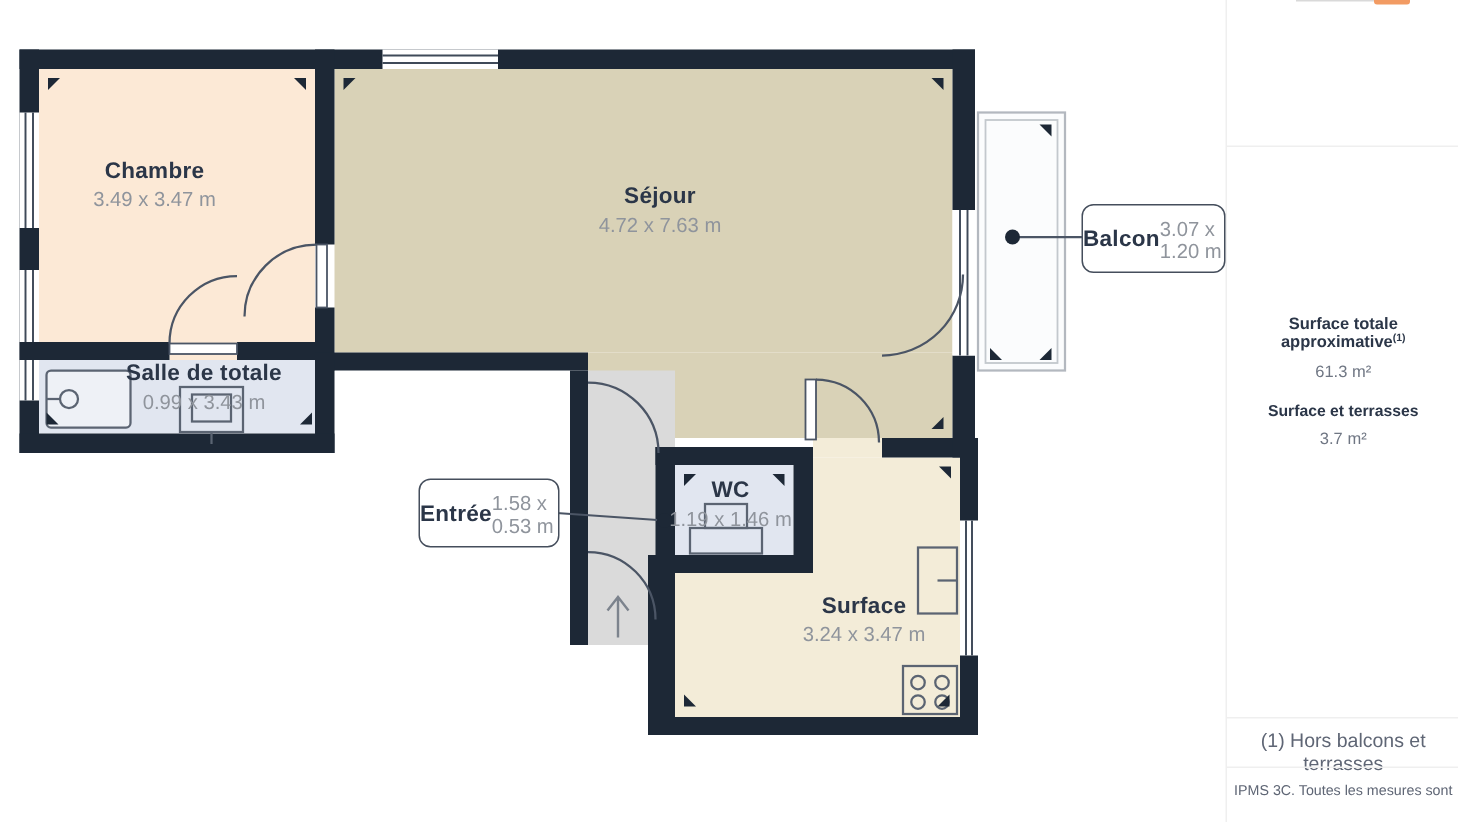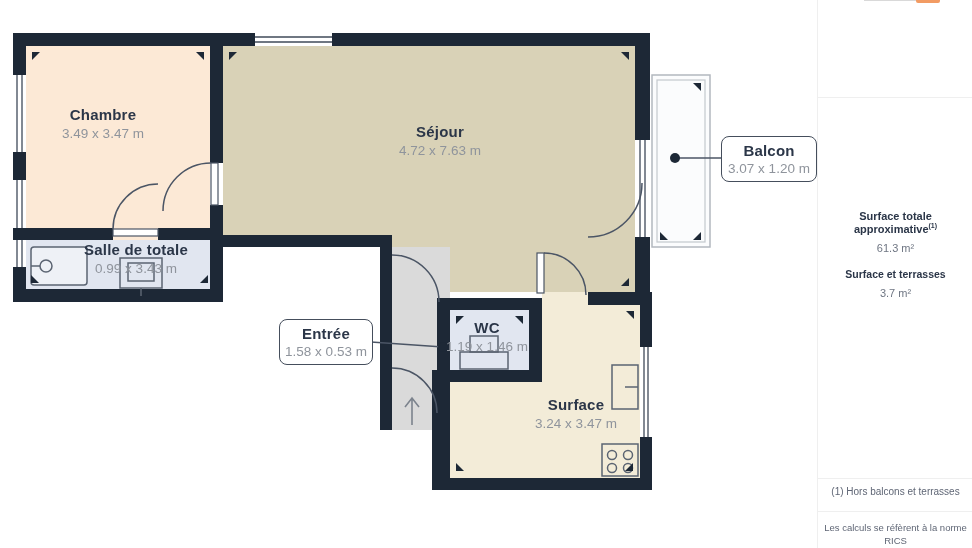--- a/index.html
+++ b/index.html
@@ -26,36 +26,36 @@
   .balcony-outer{fill:var(--balcony_fill);stroke:#b3b8bf;stroke-width:1.5}
   .balcony-inner{fill:none;stroke:#c3c8cd;stroke-width:1.2}
   .arrow{stroke:#7c838d;stroke-width:1.6;fill:none}
 
   
   .room-label{position:absolute;transform:translate(-50%,-50%);text-align:center;white-space:nowrap;z-index:2}
   .rl-title{font-size:15px;font-weight:bold;color:var(--label_text);letter-spacing:.2px}
   .rl-dims{font-size:13.5px;color:var(--dims_text);margin-top:3px}
 
   .callout{position:absolute;background:#fff;border:1.5px solid #454e5c;border-radius:8px;
-           display:flex;flex-direction:column;align-items:center;justify-content:center;z-index:3}
+           display:flex;flex-direction:row;align-items:center;justify-content:center;z-index:3}
   .callout .rl-dims{margin-top:2px}
 
   
   .sidebar{position:absolute;left:817px;top:0;width:155px;height:548px;background:#fff;
            border-left:1px solid var(--divider)}
   .sb-divider{position:absolute;left:0;width:100%;height:1px;background:var(--divider)}
   .sb-hairline{position:absolute;top:0;left:46px;width:52px;height:1px;background:#d9d9d9}
   .sb-tab-indicator{position:absolute;top:0;left:98px;width:24px;height:3px;background:var(--accent_orange);border-radius:0 0 2px 2px}
   .sb-surface{position:absolute;top:210px;left:0;width:100%;text-align:center;color:var(--label_text)}
   .sb-title{font-size:11px;font-weight:bold}
   .sb-title sup{font-size:7px}
   .sb-value{font-size:11px;color:#6f7683;margin-top:7px}
   .sb-title2{font-size:10.5px;font-weight:bold;margin-top:14px}
   .sb-footnote{position:absolute;top:486px;left:0;width:100%;text-align:center;
-               font-size:10px;color:var(--muted_text)}
+               font-size:13px;color:var(--muted_text)}
   .sb-disclaimer{position:absolute;top:521px;left:0;width:100%;text-align:center;
                  font-size:9.5px;line-height:13px;color:var(--muted_text)}
 </style>
 </head>
 <body>
 
 <div class="canvas">
 
   <svg class="plan" width="815" height="548" viewBox="0 0 815 548">
 
@@ -229,17 +229,16 @@
       <div class="sb-title"><span>Surface totale approximative</span><sup>(1)</sup></div>
       <div class="sb-value">61.3 m²</div>
       <div class="sb-title2">Surface et terrasses</div>
       <div class="sb-value">3.7 m²</div>
     </div>
 
     <div class="sb-divider" style="top:478px"></div>
     <div class="sb-footnote">(1) Hors balcons et terrasses</div>
     <div class="sb-divider" style="top:511px"></div>
     <div class="sb-disclaimer">
-      <div>Les calculs se réfèrent à la norme RICS</div>
       <div>IPMS 3C. Toutes les mesures sont</div>
     </div>
   </aside>
 </div>
 
 </body></html>

